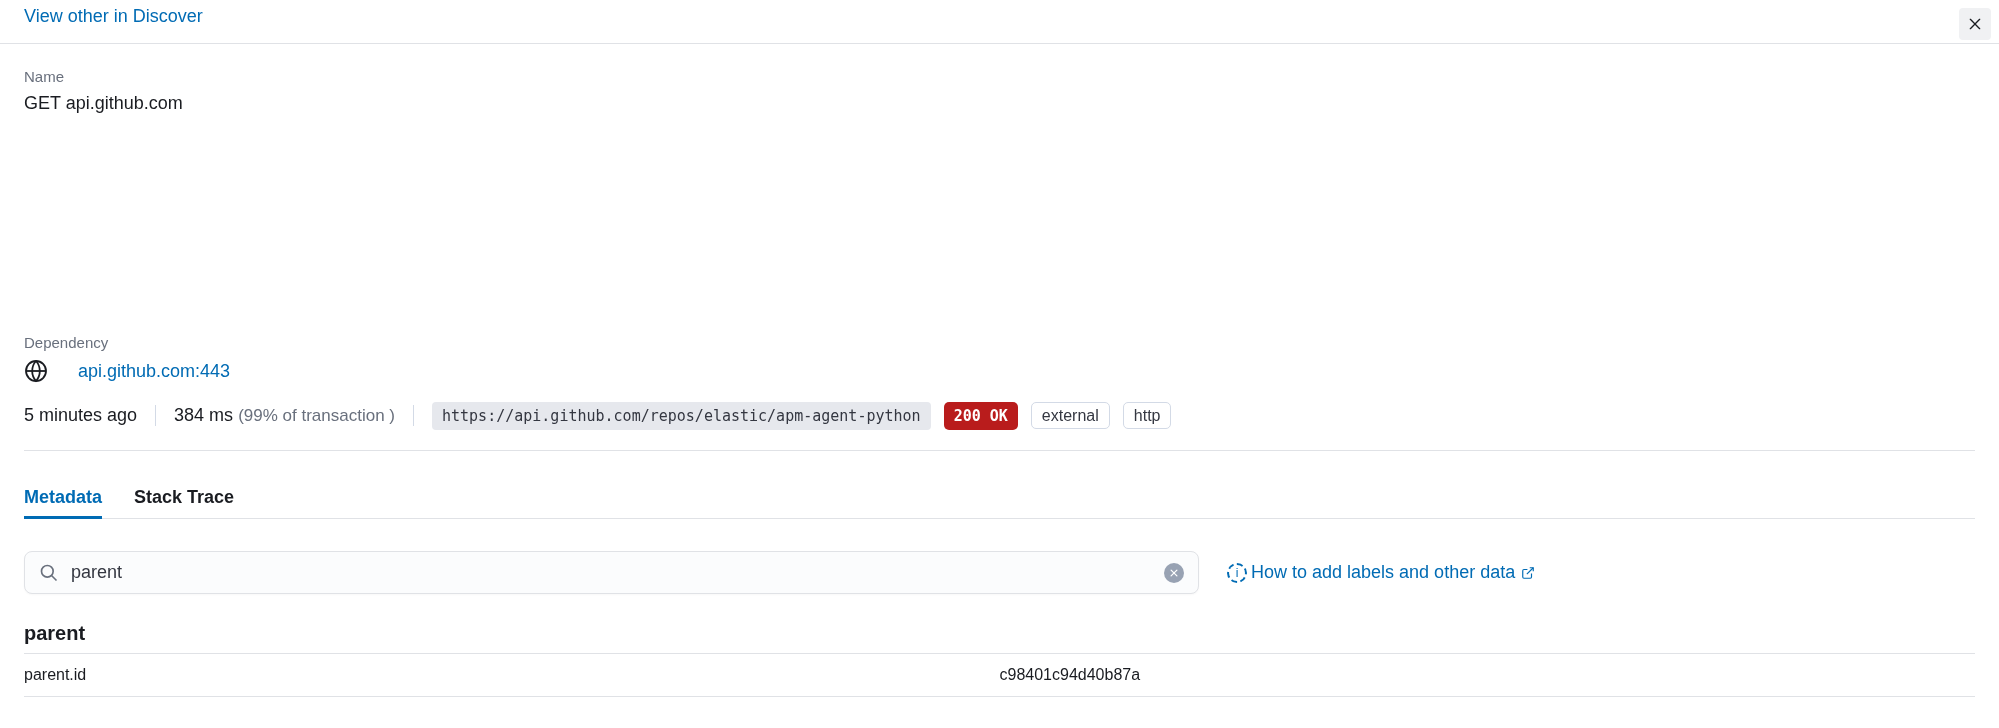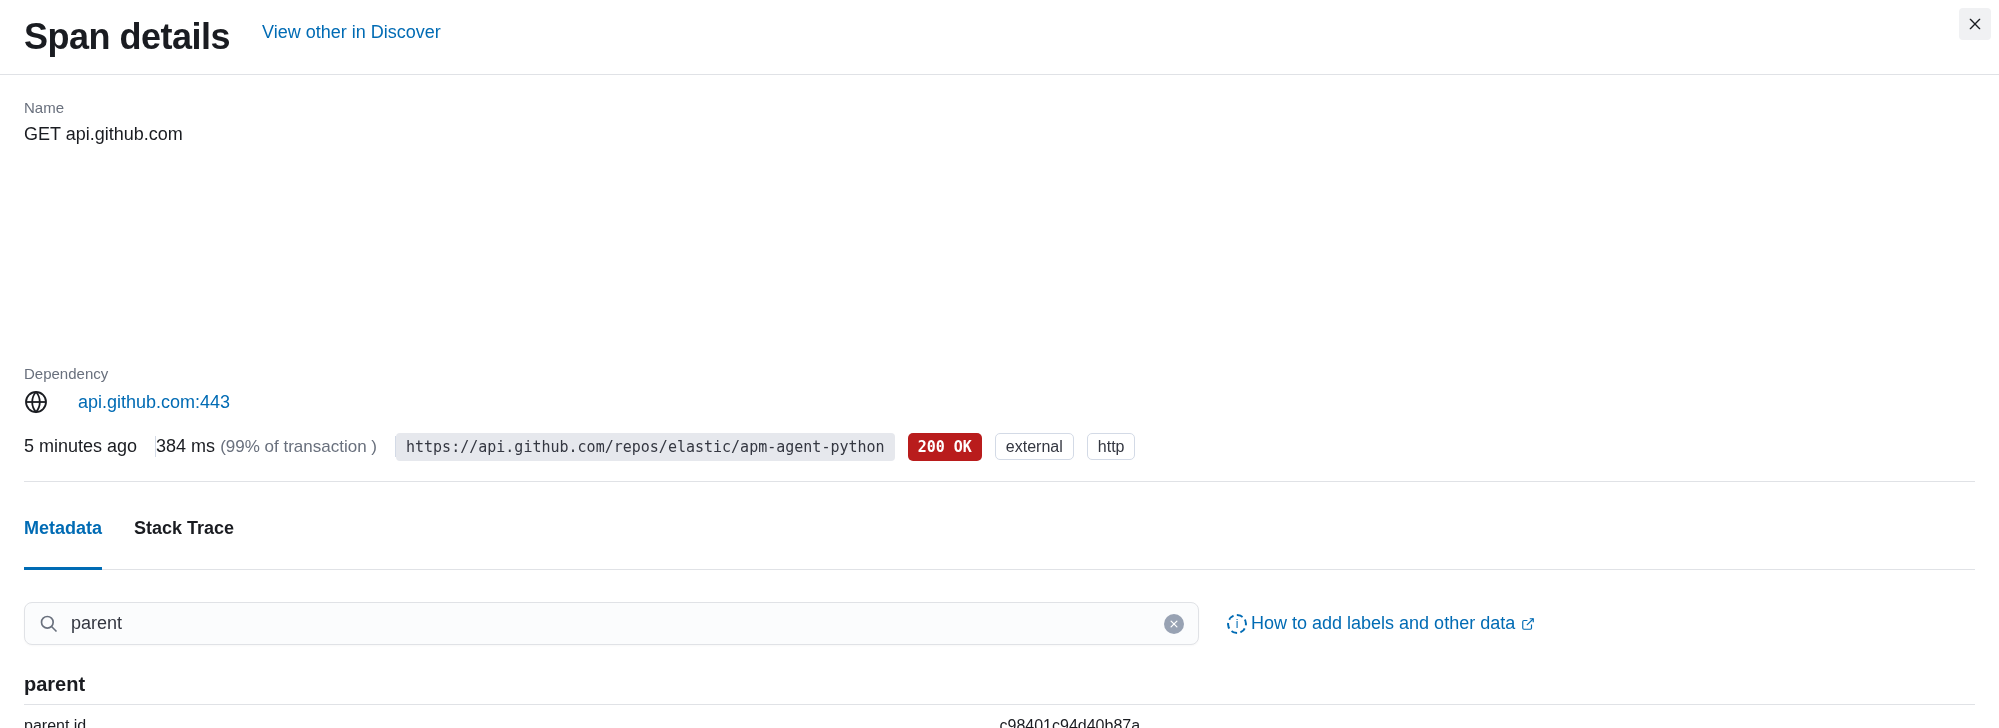--- a/index.html
+++ b/index.html
@@ -89,20 +89,21 @@
       padding-bottom: 24px;
       border-bottom: 1px solid #e0e2e6;
     }
     .stat-item {
       font-size: 18px;
       color: #1a1c21;
       padding-right: 18px;
     }
     .stat-item + .stat-item {
       border-left: 1px solid #d3dae6;
+      padding-left: 18px;
     }
     .stat-sub {
       color: #69707d;
       font-size: 17px;
     }
     .url-pill {
       background: #e6e8ed;
       color: #343741;
       font-family: 'SFMono-Regular', Menlo, Consolas, monospace;
       font-size: 15px;
@@ -130,21 +131,21 @@
     }
     .tabs-row {
       display: flex;
       gap: 32px;
       margin-top: 36px;
       border-bottom: 1px solid #e0e2e6;
     }
     .tab {
       font-size: 18px;
       font-weight: 700;
-      padding-bottom: 28px;
+      padding-bottom: 8px;
       cursor: pointer;
       color: #1a1c21;
     }
     .tab.active {
       color: #006bb4;
       border-bottom: 3px solid #006bb4;
       margin-bottom: -1px;
     }
     .search-section {
       display: flex;
@@ -240,21 +241,20 @@
     .table td.key {
       font-weight: 400;
       width: 50%;
       margin-top: 10px;
     }
   </style>
 </head>
 <body>
 
 <div class="header-row">
-  <h1 class="page-title">Span details</h1>
   <a href="#" class="discover-link">View other in Discover</a>
   <div class="close-btn">
     <svg viewBox="0 0 24 24" fill="none" stroke-width="2" stroke-linecap="round">
         <line x1="5" y1="5" x2="19" y2="19"></line>
         <line x1="19" y1="5" x2="5" y2="19"></line>
       </svg>
   </div>
 </div>
 
 <div class="content">

